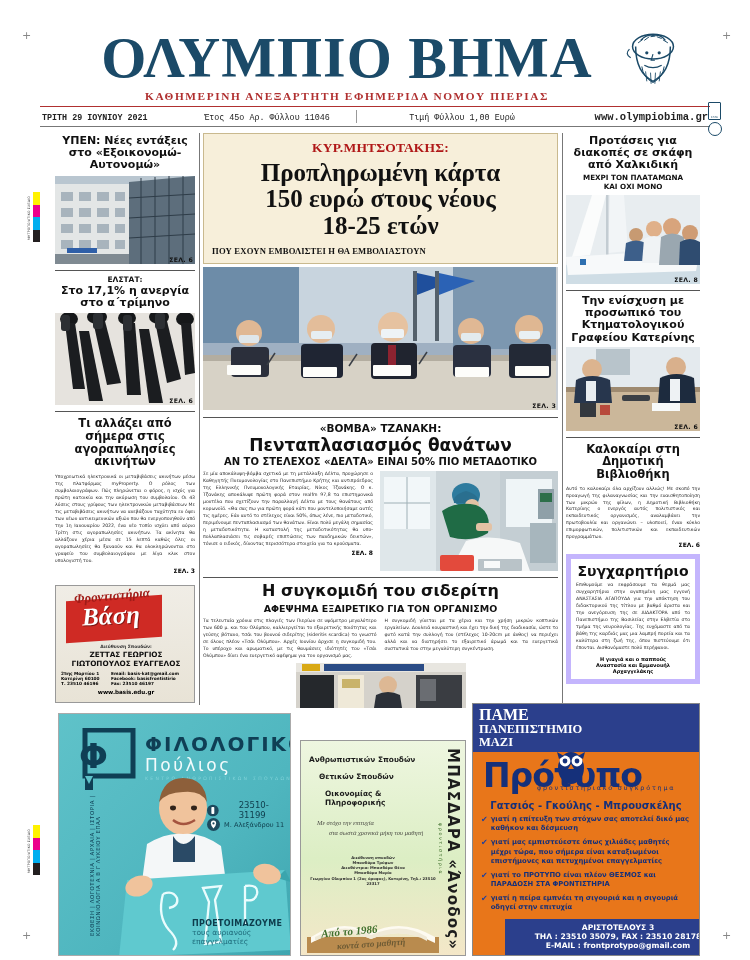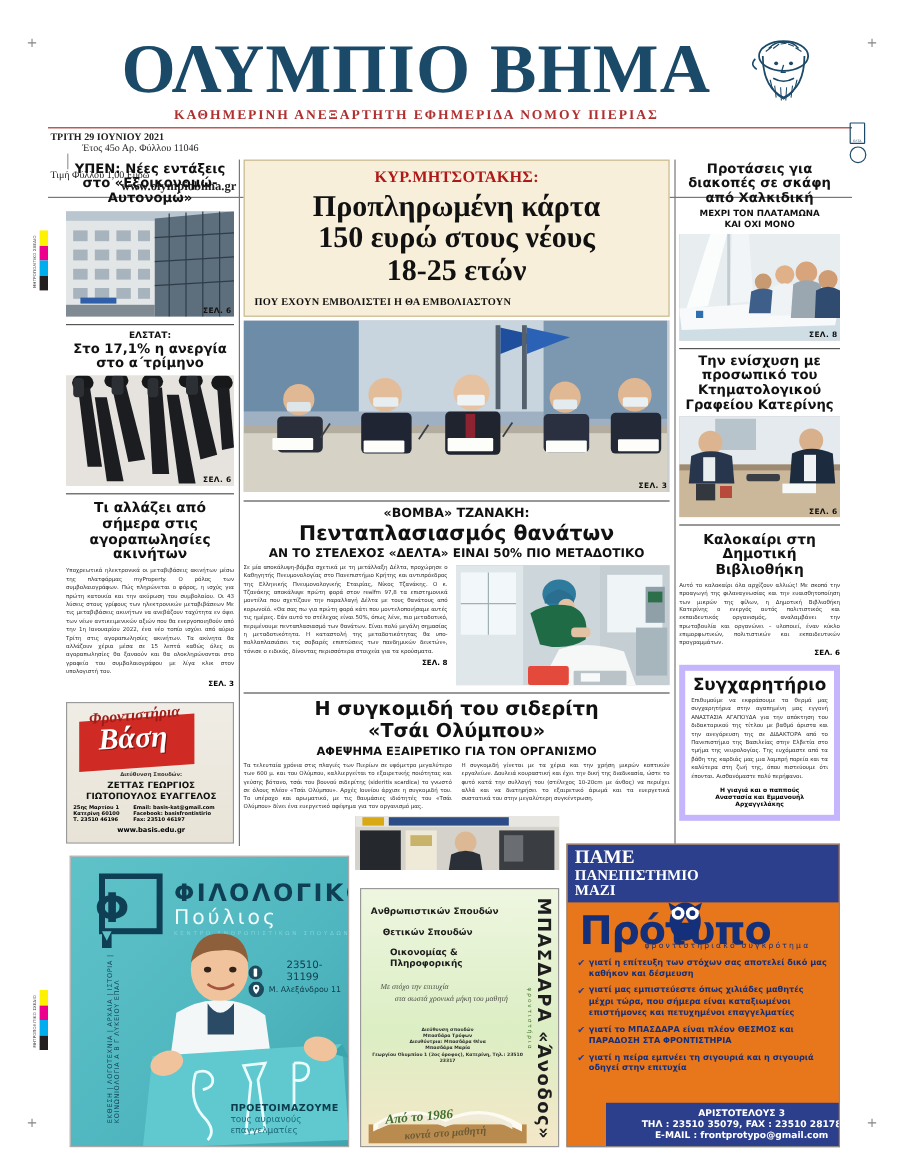--- a/index.html
+++ b/index.html
@@ -35,22 +35,22 @@
   .zeus {
     position: absolute; right: 26px; top: -2px; width: 62px; height: 62px;
   }
   .mast-sub {
     text-align: center; color: #b03030; font-weight: bold;
     font-size: 11.3px; letter-spacing: 1.6px; margin-top: 5px;
     padding-right: 56px; font-family: "Liberation Serif", serif;
   }
   .mast-rule { border-top: 1.6px solid #b03030; margin-top: 4px; }
   .mast-info {
-    display: flex; align-items: flex-start; font-size: 8.4px; color: #222;
-    padding: 3px 2px 3px 2px; font-family: Liberation Serif, serif; flex-direction: column;
+    display: flex; align-items: flex-end; font-size: 8.4px; color: #222;
+    padding: 3px 2px 3px 2px; font-family: Liberation Mono, monospace;
   }
   .mast-info .c1 { width: 150px; font-weight: bold; }
   .mast-info .c2 { width: 150px; text-align: center; }
   .mast-info .sep { width: 1px; height: 13px; background: #999; margin: 0 14px; }
   .mast-info .c3 { flex: 1; text-align: center; }
   .mast-info .c4 { width: 155px; text-align: right; font-weight: bold; font-size: 10.5px; }
   .mast-bottom-rule { border-top: 1px solid #777; }
   .mast-badges { position: absolute; right: -14px; top: 72px; width: 16px; }
   .badge-box {
     width: 13px; height: 18px; border: .7px solid #1b4a68; border-radius: 1px;
@@ -371,21 +371,20 @@
             <rect x="160" y="22" width="12" height="9" fill="#2d6f4a"></rect>
           </svg>
         </div>
       </div>
     </div>
 
     <div class="hrule" style="margin-top:6px;"></div>
 
     <div style="margin-top:4px;">
       <div class="hl" style="font-size:16px;">Η συγκομιδή του σιδερίτη</div>
-      <div class="hl" style="font-size:16px;">«Τσάι Ολύμπου»</div>
       <div class="kicker" style="font-size:9.5px; padding:3px 0 4px;">ΑΦΕΨΗΜΑ ΕΞΑΙΡΕΤΙΚΟ ΓΙΑ ΤΟΝ ΟΡΓΑΝΙΣΜΟ</div>
       <div style="display:flex; gap:8px;">
         <div style="flex:1;" class="body-txt">Τα τελευταία χρόνια στις πλαγιές των Πιερίων σε υψόμετρο μεγαλύτερο των 600 μ. και του Ολύμπου, καλλιεργείται το εξαιρετικής ποιότητας και γεύσης βότανο, τσάι του βουνού σιδερίτης (sideritis scardica) το γνωστό σε όλους πλέον «Τσάι Ολύμπου». Αρχές Ιουνίου άρχισε η συγκομιδή του. Το υπέροχο και αρωματικό, με τις θαυμάσιες ιδιότητές του «Τσάι Ολύμπου» δίνει ένα ευεργετικό αφέψημα για τον οργανισμό μας.</div>
         <div style="flex:1;" class="body-txt">Η συγκομιδή γίνεται με τα χέρια και την χρήση μικρών κοπτικών εργαλείων. Δουλειά κουραστική και έχει την δική της διαδικασία, ώστε το φυτό κατά την συλλογή του (στέλεχος 10-20cm με άνθος) να περιέχει αλλά και να διατηρήσει το εξαιρετικό άρωμά και τα ευεργετικά συστατικά του στην μεγαλύτερη συγκέντρωση.</div>
       </div>
       <div class="photo" style="height:45px; width:170px; margin:3px auto 0;">
         <svg width="170" height="45" viewBox="0 0 170 45" preserveAspectRatio="none">
           <rect width="170" height="45" fill="#d5d2cb"></rect>
           <rect x="0" y="0" width="170" height="9" fill="#e8e6e0"></rect>
           <rect x="28" y="1" width="100" height="7" fill="#2b4c86"></rect>
@@ -600,32 +599,33 @@
         <circle cx="14" cy="15" r="5.4" fill="#fff"></circle>
           <circle cx="26" cy="15" r="5.4" fill="#fff"></circle>
         <circle cx="14" cy="15" r="2.4" fill="#15307a"></circle>
           <circle cx="26" cy="15" r="2.4" fill="#15307a"></circle>
         <polygon points="20,18 17,23 23,23" fill="#e8761a"></polygon>
         <polygon points="6,6 13,10 8,13" fill="#15307a"></polygon>
           <polygon points="34,6 27,10 32,13" fill="#15307a"></polygon>
       </svg>
       <div style="position:absolute; left:64px; top:32px; font-size:6.4px; color:#15307a; letter-spacing:1.8px;">φροντιστηριακό συγκρότημα</div>
     </div>
+    <div style="text-align:center; font-size:10px; font-weight:bold; color:#15307a; padding:2px 0 4px;">Γατσιός - Γκούλης - Μπρουσκέλης</div>
     <div style="padding:0 8px;">
       <div style="display:flex; gap:3px; margin-bottom:5px;">
         <span class="chk" style="font-size:8px;">✔</span>
         <span style="font-size:6.8px; font-weight:bold; color:#15307a; line-height:1.35;">γιατί η επίτευξη των στόχων σας αποτελεί δικό μας καθήκον και δέσμευση</span>
       </div>
       <div style="display:flex; gap:3px; margin-bottom:5px;">
         <span class="chk" style="font-size:8px;">✔</span>
         <span style="font-size:6.8px; font-weight:bold; color:#15307a; line-height:1.35;">γιατί μας εμπιστεύεστε όπως χιλιάδες μαθητές μέχρι τώρα, που σήμερα είναι καταξιωμένοι επιστήμονες και πετυχημένοι επαγγελματίες</span>
       </div>
       <div style="display:flex; gap:3px; margin-bottom:5px;">
         <span class="chk" style="font-size:8px;">✔</span>
-        <span style="font-size:6.8px; font-weight:bold; color:#15307a; line-height:1.35;">γιατί το ΜΠΑΣΔΑΡΑ είναι πλέον ΘΕΣΜΟΣ και ΠΑΡΑΔΟΣΗ ΣΤΑ ΦΡΟΝΤΙΣΤΗΡΙΑ</span>
+        <span style="font-size:6.8px; font-weight:bold; color:#15307a; line-height:1.35;">γιατί το ΠΡΟΤΥΠΟ είναι πλέον ΘΕΣΜΟΣ και ΠΑΡΑΔΟΣΗ ΣΤΑ ΦΡΟΝΤΙΣΤΗΡΙΑ</span>
       </div>
       <div style="display:flex; gap:3px;">
         <span class="chk" style="font-size:8px;">✔</span>
         <span style="font-size:6.8px; font-weight:bold; color:#15307a; line-height:1.35;">γιατί η πείρα εμπνέει τη σιγουριά και η σιγουριά οδηγεί στην επιτυχία</span>
       </div>
     </div>
     <div class="protypo-bot" style="position:absolute; left:0; bottom:0; width:100%; padding:4px 0 5px; text-align:center;margin-left:32px;">
       <div style="font-size:7.6px; font-weight:bold;">ΑΡΙΣΤΟΤΕΛΟΥΣ 3</div>
       <div style="font-size:7.6px; font-weight:bold;">ΤΗΛ : 23510 35079, FAX : 23510 28178</div>
       <div style="font-size:7.6px; font-weight:bold;">E-MAIL : frontprotypo@gmail.com</div>

